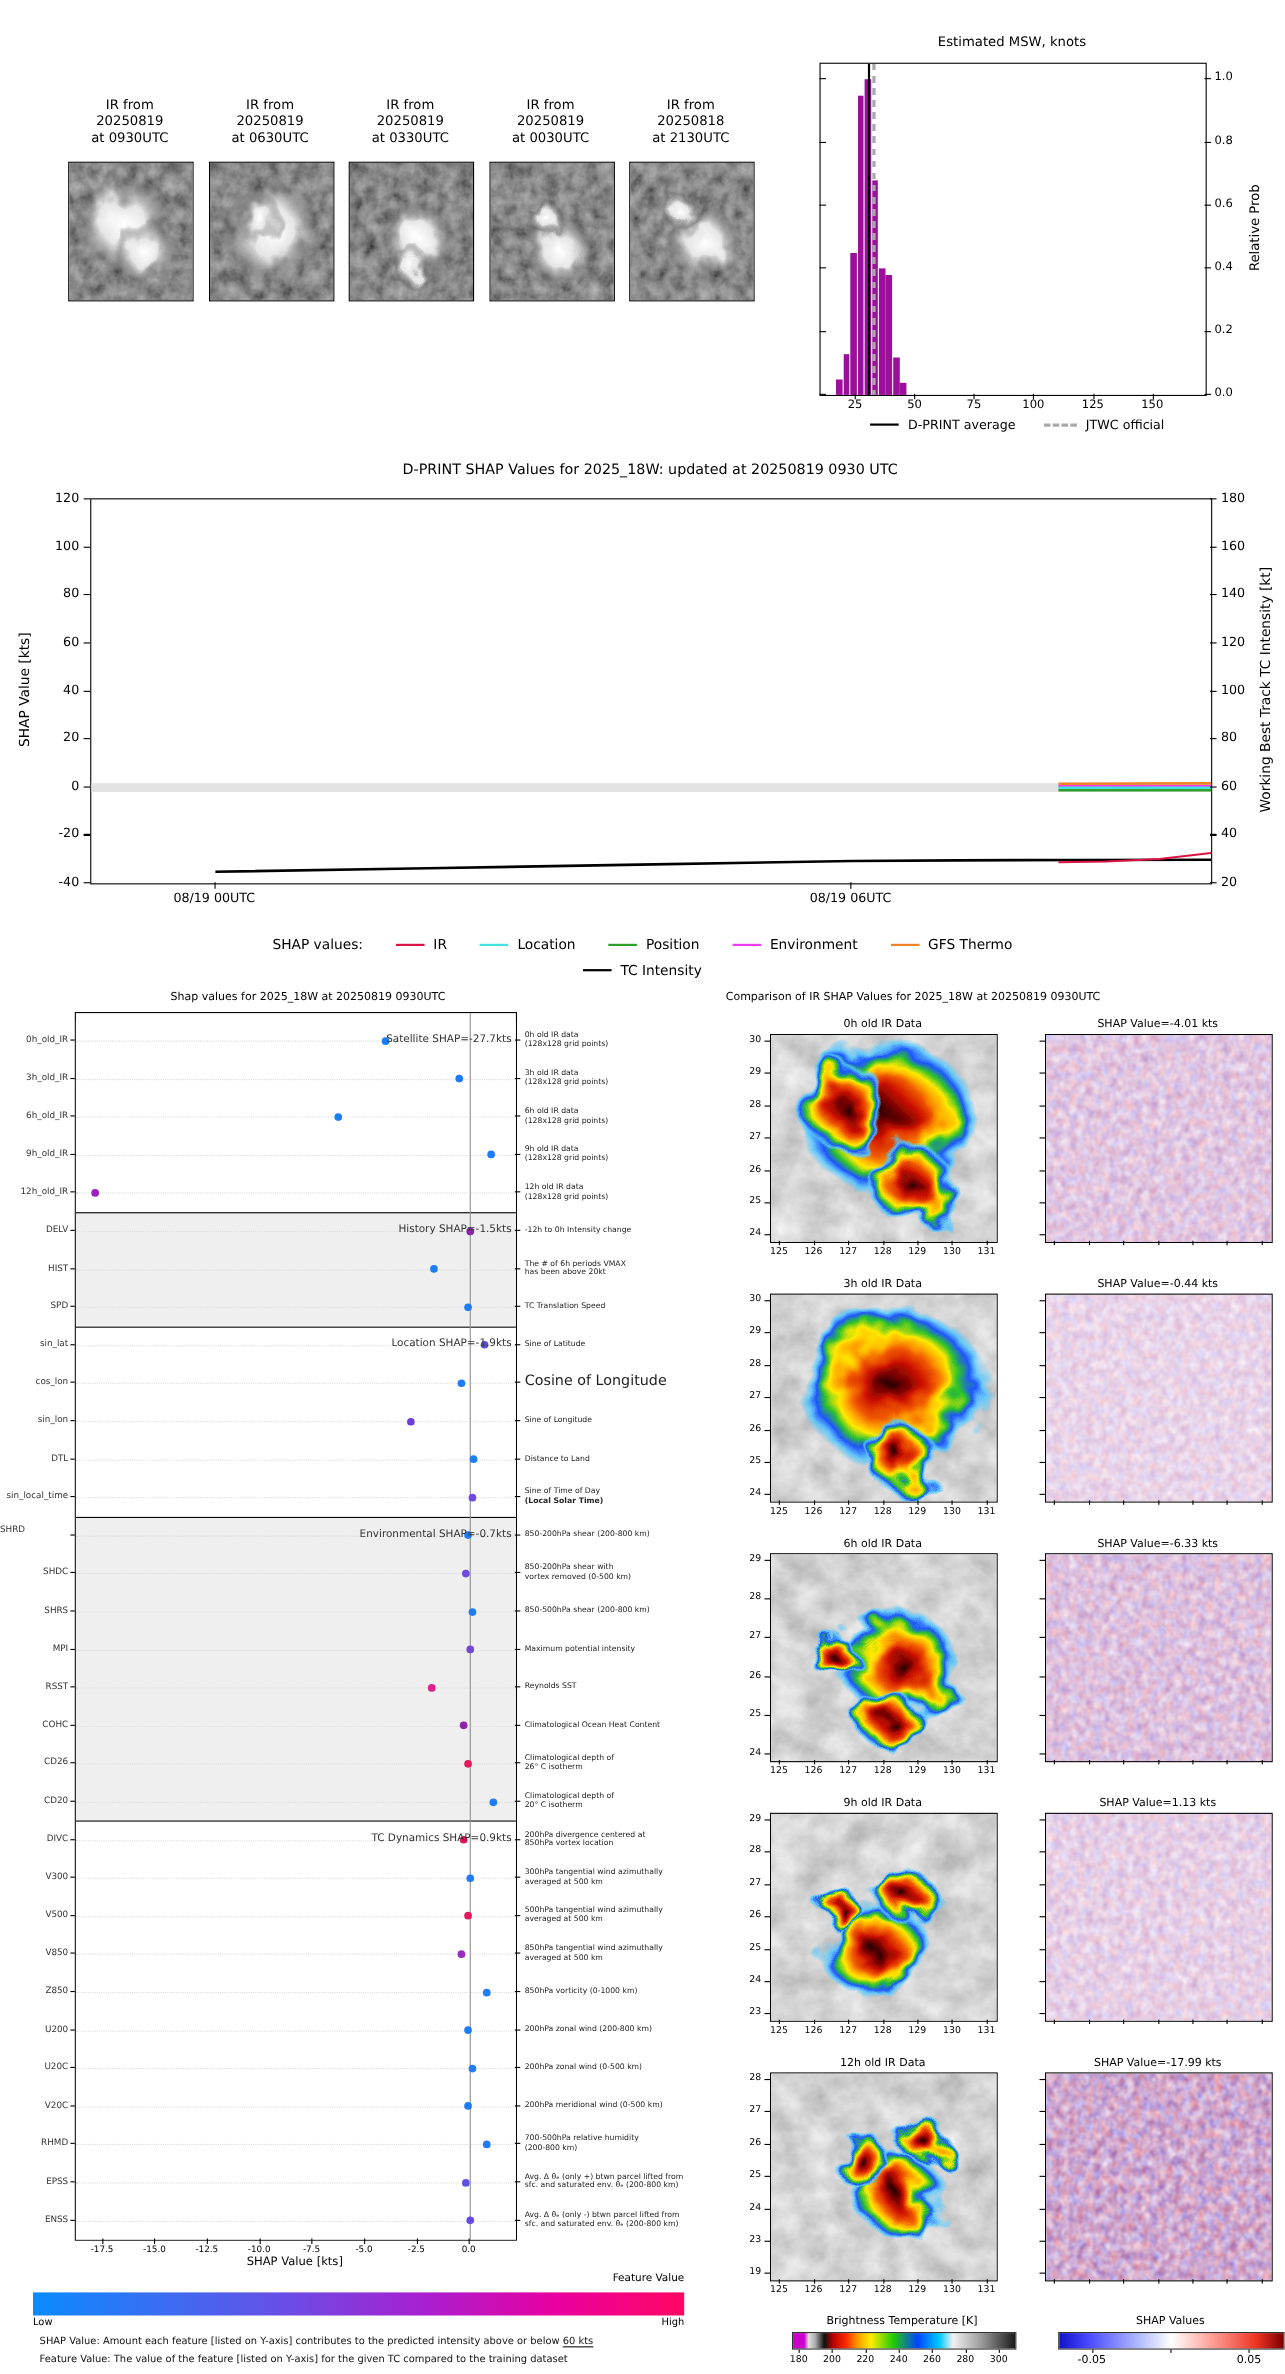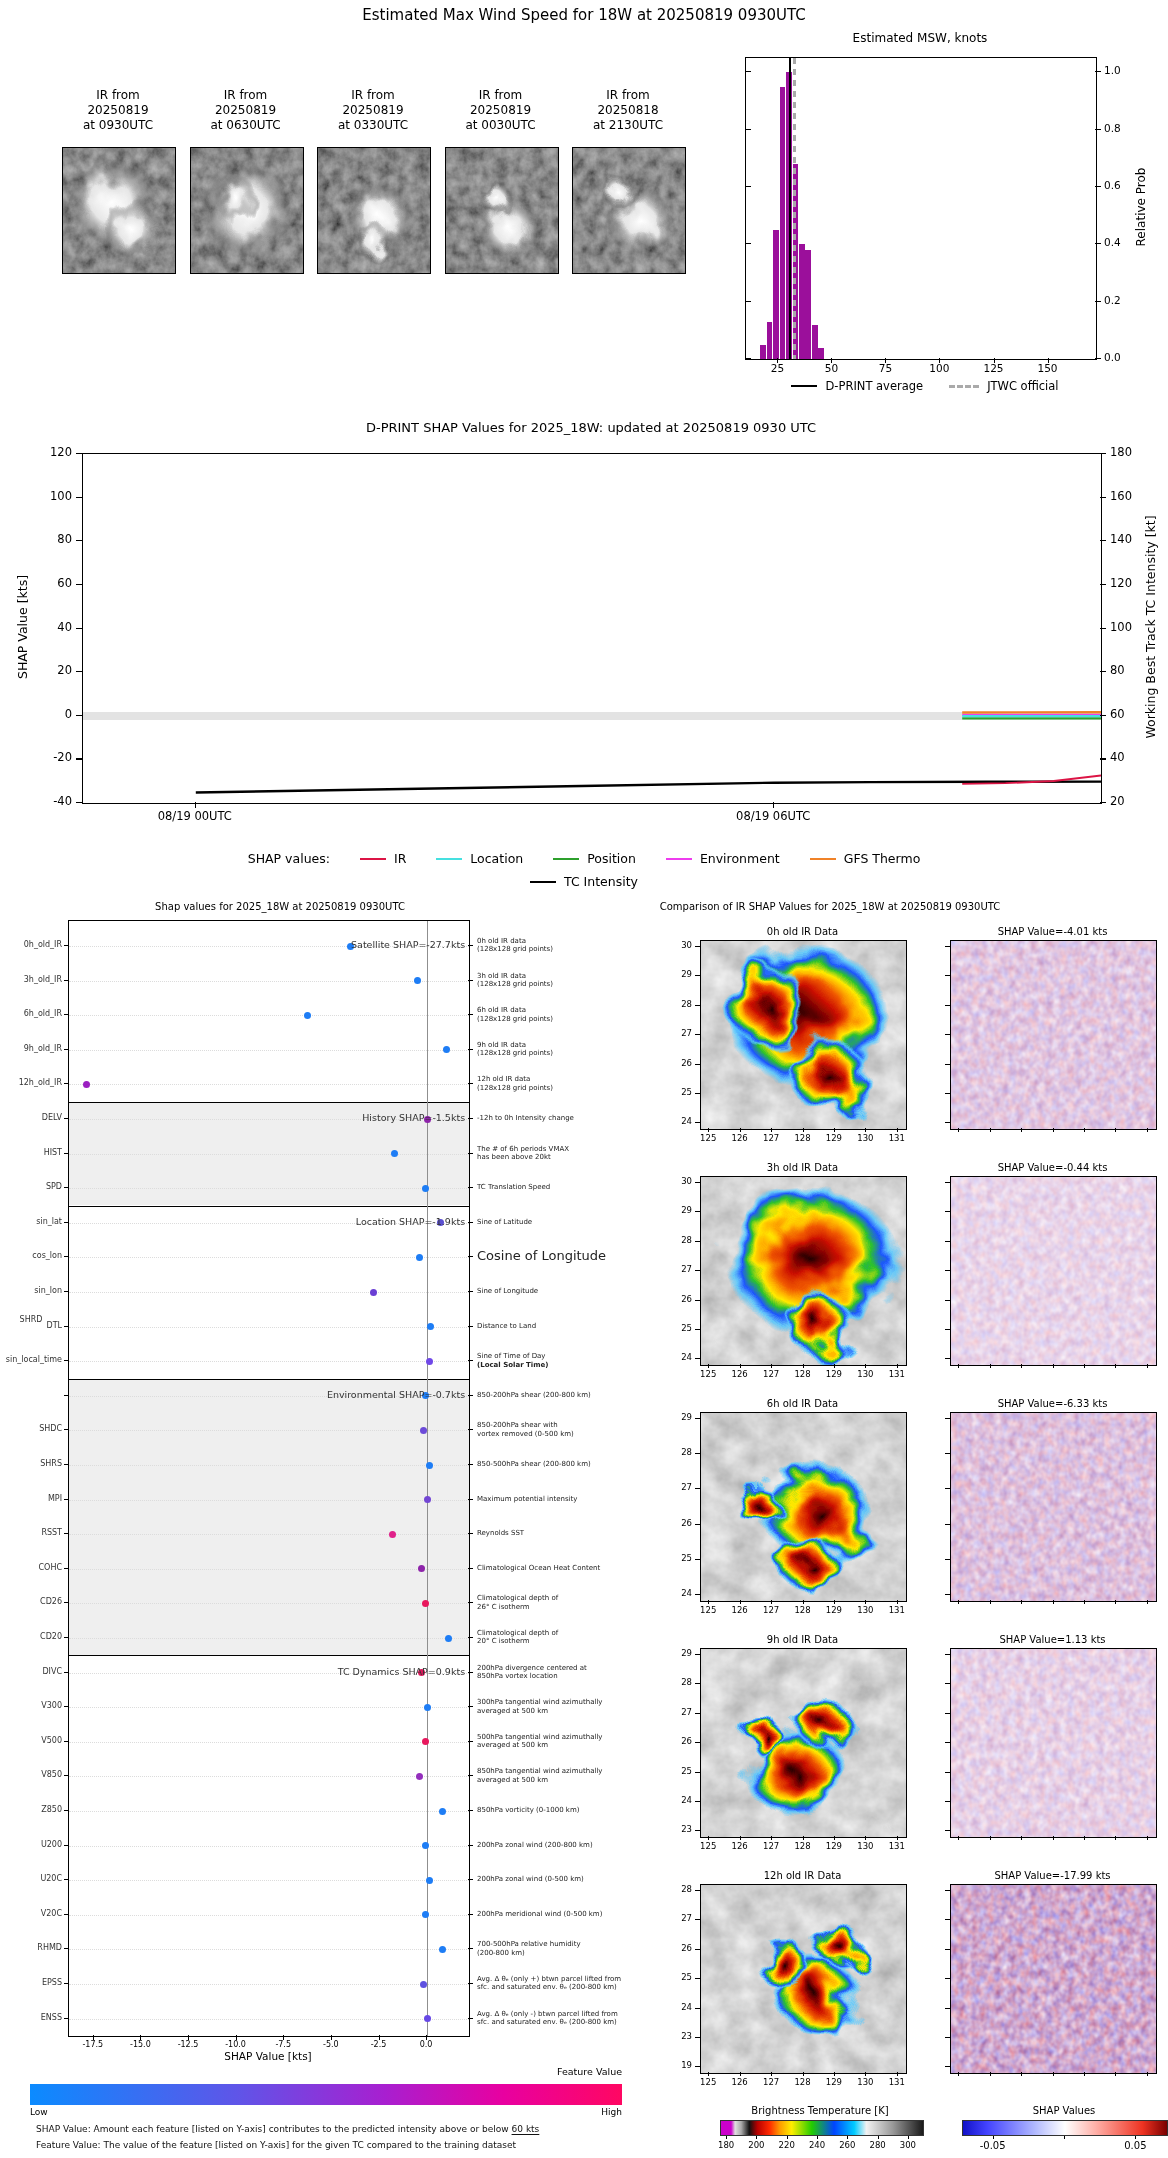--- a/index.html
+++ b/index.html
@@ -41,21 +41,20 @@
   #shap-cb-label{top:2105px;left:950px;width:228px;font-size:10px;}
   #shap-cb{left:962px;top:2120px;width:204px;height:14px;border:1px solid #333;
      background:linear-gradient(90deg,#1212c8 0%,#4444ff 12%,#b0b8ff 35%,#ffffff 50%,#ffb0a8 65%,#ee3322 88%,#7a0000 100%);}
   .tick{background:#000;}
   .dash-sw{display:inline-block;width:30px;height:0;border-top:3.5px dashed #aaa;}
 </style>
 </head>
 <body>
 
 <div id="page">
-  <div id="main-title" class="abs ctr">Estimated Max Wind Speed for 18W at 20250819 0930UTC</div>
 
   <div id="hist-title" class="abs ctr">Estimated MSW, knots</div>
   <div id="hist-box" class="abs">
       <div style="position: absolute; left: 14px; bottom: 0px; width: 5.9px; height: 14.3px; background: rgb(155, 15, 155);"></div>
       <div style="position: absolute; left: 20.5px; bottom: 0px; width: 5.9px; height: 37.3px; background: rgb(155, 15, 155);"></div>
       <div style="position: absolute; left: 27px; bottom: 0px; width: 5.9px; height: 129px; background: rgb(155, 15, 155);"></div>
       <div style="position: absolute; left: 33.5px; bottom: 0px; width: 5.9px; height: 272.3px; background: rgb(155, 15, 155);"></div>
       <div style="position: absolute; left: 40px; bottom: 0px; width: 5.9px; height: 286.7px; background: rgb(155, 15, 155);"></div>
       <div style="position: absolute; left: 46.5px; bottom: 0px; width: 5.9px; height: 194.9px; background: rgb(155, 15, 155);"></div>
       <div style="position: absolute; left: 52.9px; bottom: 0px; width: 5.9px; height: 114.7px; background: rgb(155, 15, 155);"></div>
@@ -506,21 +505,21 @@
       <div style="position: static;">Distance to Land</div>
     </div>
     <div class="tick" style="position: absolute; left: 64px; top: 1360.2px; width: 4px; height: 1px;"></div>
     <div style="position: absolute; left: 0px; top: 1355.2px; width: 62px; text-align: right; font-size: 8px; color: rgb(51, 51, 51);">sin_local_time</div>
     <div class="tick" style="position: absolute; left: 468px; top: 1360.2px; width: 5px; height: 1px;"></div>
     <div style="position: absolute; left: 477px; top: 1360.2px; width: 220px; transform: translateY(-50%); font-size: 7px; line-height: 1.2; color: rgb(34, 34, 34);">
       <div style="position: static;">Sine of Time of Day</div>
       <div style="position: static; font-weight: bold;">(Local Solar Time)</div>
     </div>
     <div class="tick" style="position: absolute; left: 64px; top: 1394.8px; width: 4px; height: 1px;"></div>
-    <div style="position: absolute; left: 0px; top: 1315px; width: 62px; text-align: center; font-size: 8px; color: rgb(51, 51, 51);">SHRD</div>
+    <div style="position: absolute; left: 0px; top: 1386px; width: 62px; text-align: left; font-size: 8px; color: rgb(51, 51, 51);">SHRD</div>
     <div class="tick" style="position: absolute; left: 468px; top: 1394.8px; width: 5px; height: 1px;"></div>
     <div style="position: absolute; left: 477px; top: 1394.8px; width: 220px; transform: translateY(-50%); font-size: 7px; line-height: 1.2; color: rgb(34, 34, 34);">
       <div style="position: static;">850-200hPa shear (200-800 km)</div>
     </div>
     <div class="tick" style="position: absolute; left: 64px; top: 1429.4px; width: 4px; height: 1px;"></div>
     <div style="position: absolute; left: 0px; top: 1424.4px; width: 62px; text-align: right; font-size: 8px; color: rgb(51, 51, 51);">SHDC</div>
     <div class="tick" style="position: absolute; left: 468px; top: 1429.4px; width: 5px; height: 1px;"></div>
     <div style="position: absolute; left: 477px; top: 1429.4px; width: 220px; transform: translateY(-50%); font-size: 7px; line-height: 1.2; color: rgb(34, 34, 34);">
       <div style="position: static;">850-200hPa shear with</div>
       <div style="position: static;">vortex removed (0-500 km)</div>

